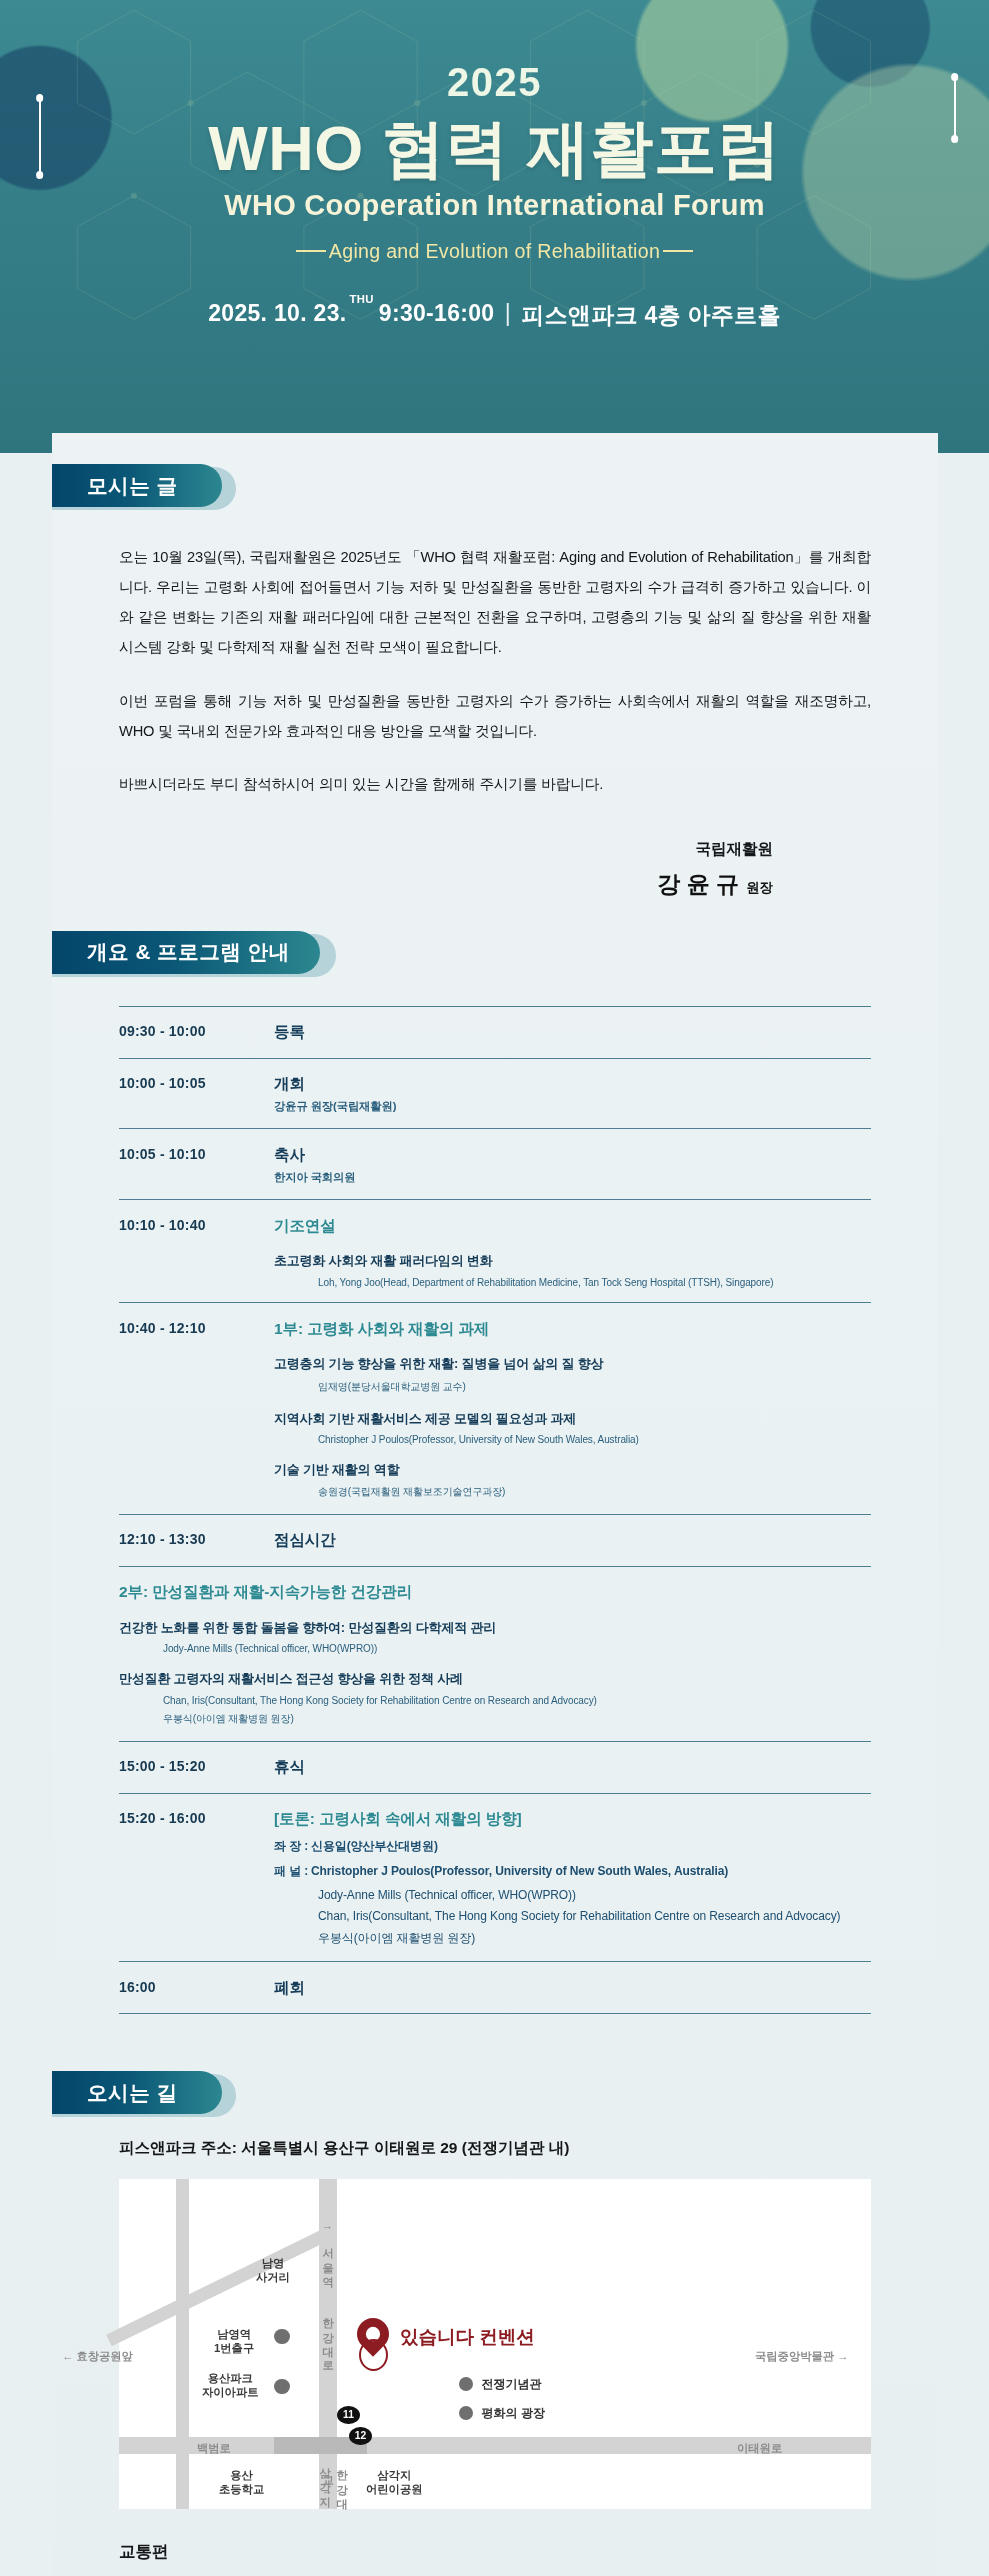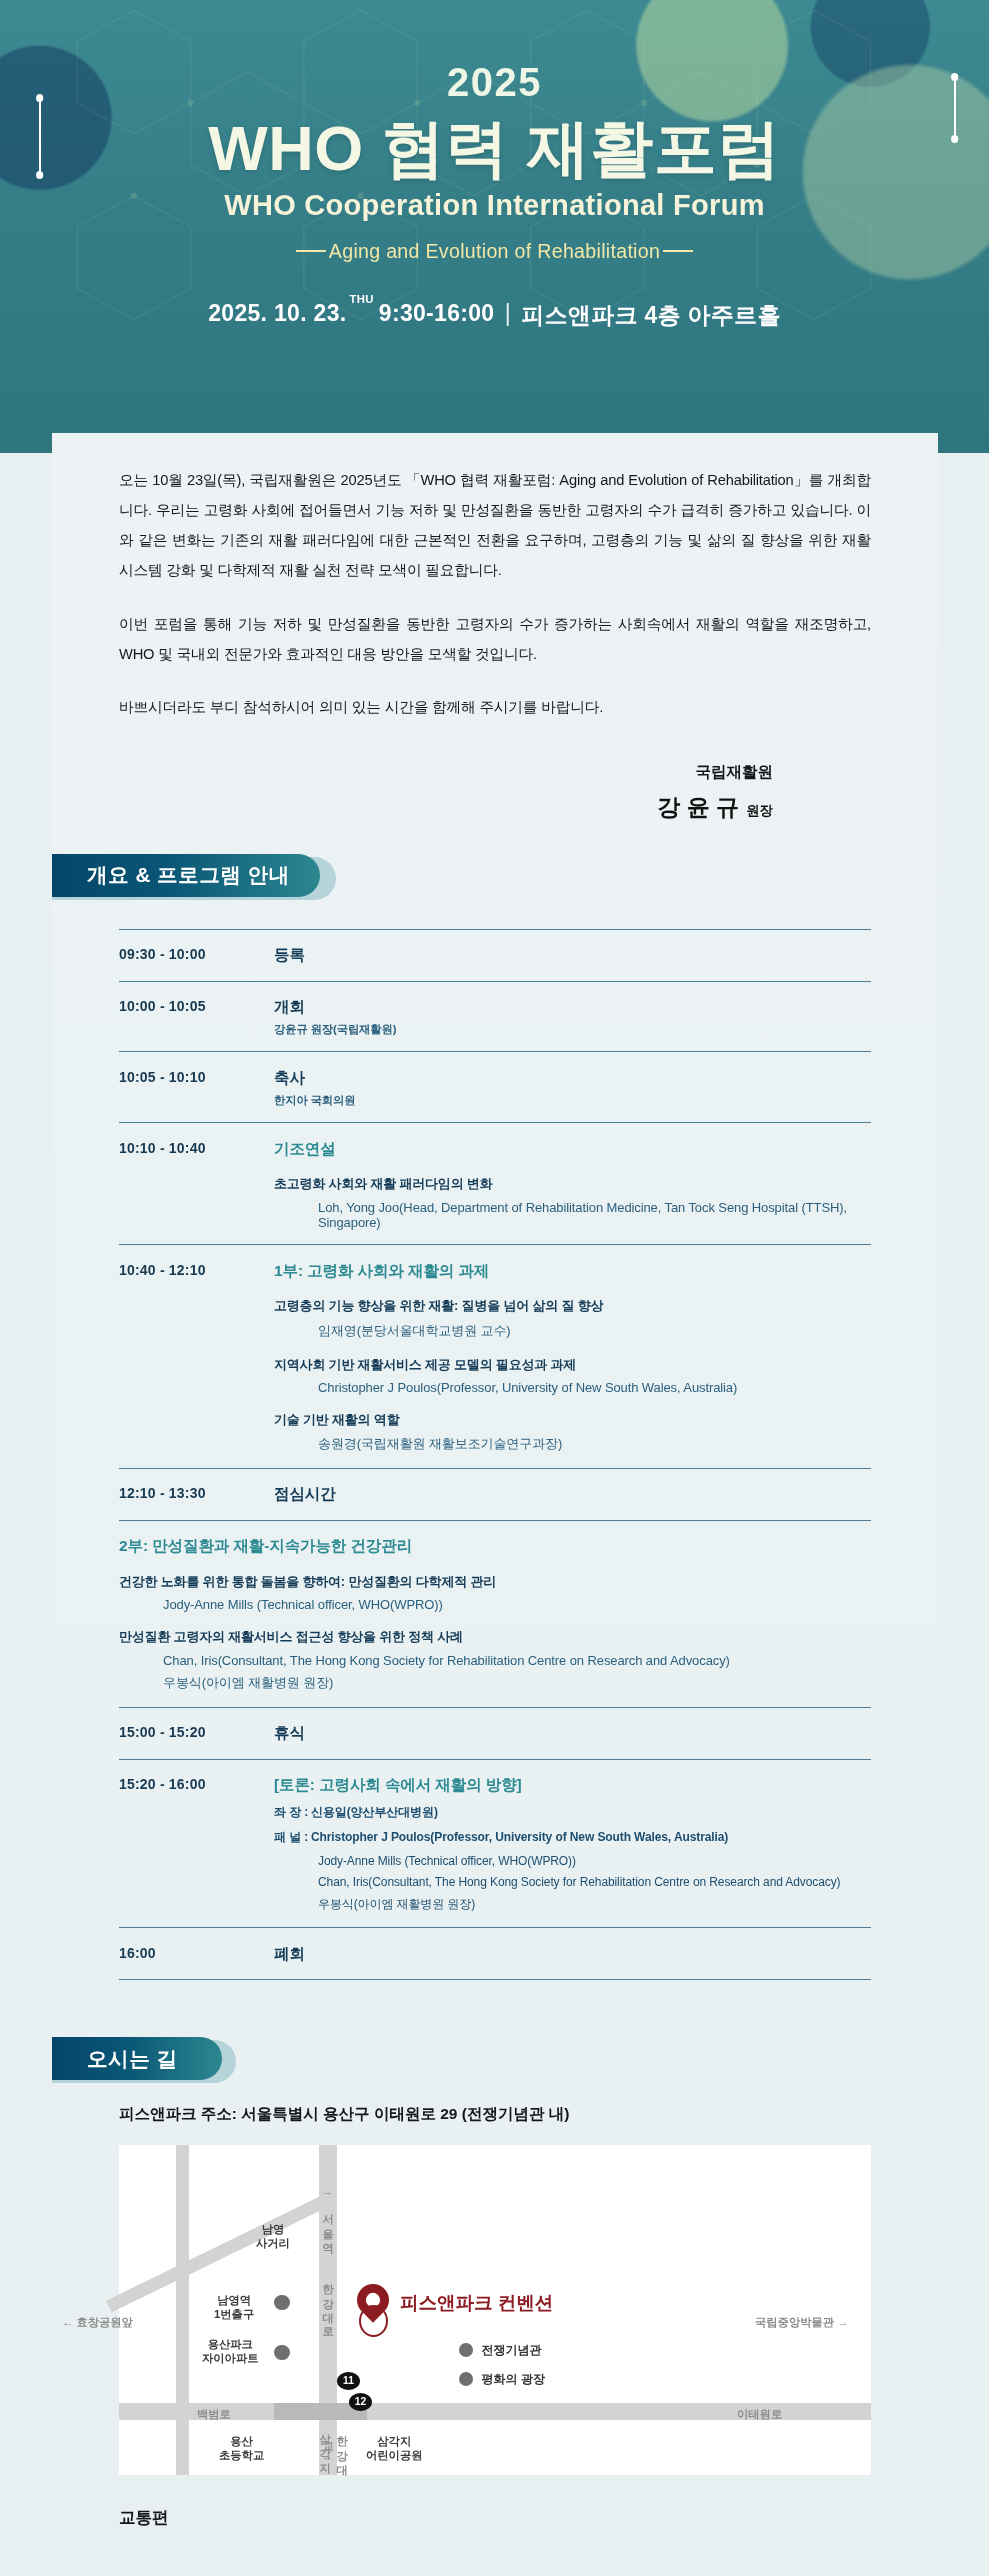--- a/index.html
+++ b/index.html
@@ -75,21 +75,21 @@
   .prow:first-child{ border-top:1.5px solid #4e7e93; }
   .prow:last-child{ border-bottom:1.5px solid #4e7e93; }
   .ptime{ width:155px; flex:0 0 155px; font-size:14px; font-weight:700; color:#173a52;
     letter-spacing:0.2px; padding-top:1px; }
   .pbody{ flex:1; }
   .ptitle{ font-size:15.5px; font-weight:800; color:#143b57; letter-spacing:-0.1px; }
   .ptitle.accent{ color:#2d8a92; }
   .pspeaker{ font-size:11.3px; font-weight:600; color:#2a5f7e; margin-top:4px; letter-spacing:-0.1px; }
   .pitem{ margin-top:15.5px; }
   .pitem-title{ font-size:13px; font-weight:800; color:#143b57; letter-spacing:-0.2px; }
-  .pitem-sp{ font-size:13px; font-weight:500; color:#2a5f7e; margin-top:6.7px; letter-spacing:-0.1px;padding-left:44px; }
+  .pitem-sp{ font-size:10px; font-weight:500; color:#2a5f7e; margin-top:6.7px; letter-spacing:-0.1px;padding-left:44px; }
   .panel-line{ font-size:12px; font-weight:600; color:#1d4e70; margin-top:8.2px; letter-spacing:-0.1px; }
   .panel-line .lbl{ display:inline-block; width:37px; font-weight:700; }
   .panel-sub{ font-size:12px; font-weight:500; color:#1d4e70; margin-top:7.2px; padding-left:44px; letter-spacing:-0.1px; }
 
   
   .addr{ padding:20.6px 67px 0 67px; font-size:15.5px; font-weight:800; color:#141618; }
   .mapwrap{ margin:19.6px 67px 0 67px; height:330px; position:relative; background:#fff; }
   .road{ position:absolute; background:#d3d3d3; }
   .road.dark{ background:#b9b9b9; }
   .maplabel{ position:absolute; font-size:11.3px; font-weight:800; color:#3a3a3a; text-align:center; line-height:1.25; }
@@ -161,20 +161,26 @@
       <span class="dsup">THU</span>
       <span>9:30-16:00</span>
       <span class="dsep">|</span>
       <span>피스앤파크 4층 아주르홀</span>
     </div>
   </div>
 </div>
 
 <div class="card">
 
+  <div class="sechead w-sm">
+    <div class="shadowbar"></div>
+    <div class="bar">
+      <span>모시는 글</span>
+    </div>
+  </div>
   <div class="greet">
     <p>오는 10월 23일(목), 국립재활원은 2025년도 「WHO 협력 재활포럼: Aging and Evolution of Rehabilitation」를 개최합니다. 우리는 고령화 사회에 접어들면서 기능 저하 및 만성질환을 동반한 고령자의 수가 급격히 증가하고 있습니다. 이와 같은 변화는 기존의 재활 패러다임에 대한 근본적인 전환을 요구하며, 고령층의 기능 및 삶의 질 향상을 위한 재활 시스템 강화 및 다학제적 재활 실천 전략 모색이 필요합니다.</p>
     <p>이번 포럼을 통해 기능 저하 및 만성질환을 동반한 고령자의 수가 증가하는 사회속에서 재활의 역할을 재조명하고, WHO 및 국내외 전문가와 효과적인 대응 방안을 모색할 것입니다.</p>
     <p>바쁘시더라도 부디 참석하시어 의미 있는 시간을 함께해 주시기를 바랍니다.</p>
     <div class="sign">
       <div class="org">국립재활원</div>
       <div class="who">
         <span>강 윤 규</span><small>원장</small>
       </div>
     </div>
@@ -327,21 +333,21 @@
 
     <div class="dotg" style="left:155px; top:150px;"></div>
     <div class="dotg" style="left:155px; top:200px;"></div>
     <div class="exitnum" style="left:218px; top:227px;">11</div>
     <div class="exitnum" style="left:230px; top:248px;">12</div>
 
     <div class="mappin" style="left:238px; top:139px;">
       <div class="drop"></div>
       <div class="ring"></div>
     </div>
-    <div class="pinlabel" style="left:281px; top:145px;">피스앤파크 컨벤션</div>
+    <div class="pinlabel" style="left:281px; top:145px;">있습니다 컨벤션</div>
 
     <div class="legend" style="left:340px; top:197px;">
       <span class="d"></span>
       <span class="t">전쟁기념관</span>
     </div>
     <div class="legend" style="left:340px; top:226px;">
       <span class="d"></span>
       <span class="t">평화의 광장</span>
     </div>
   </div>

